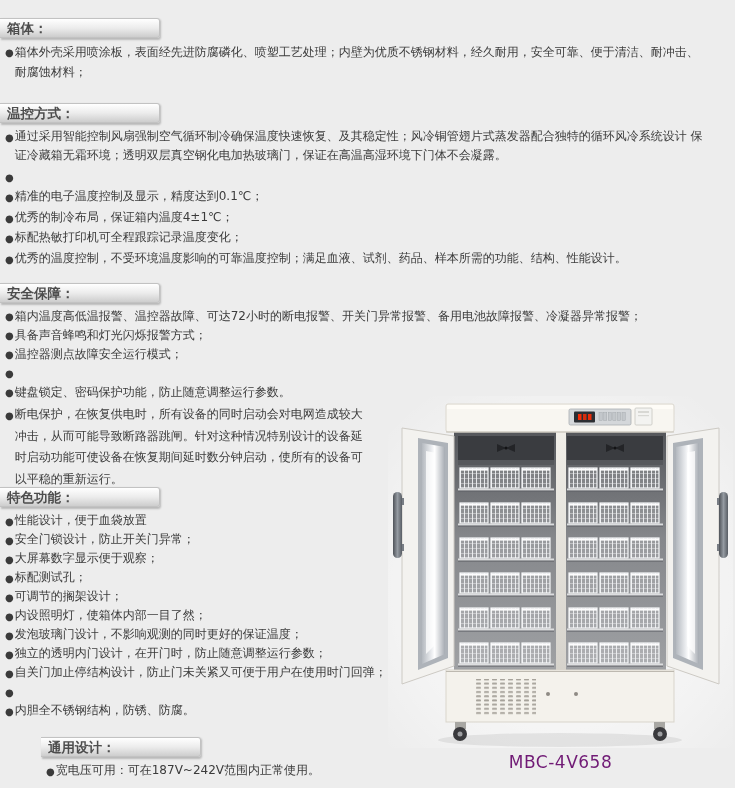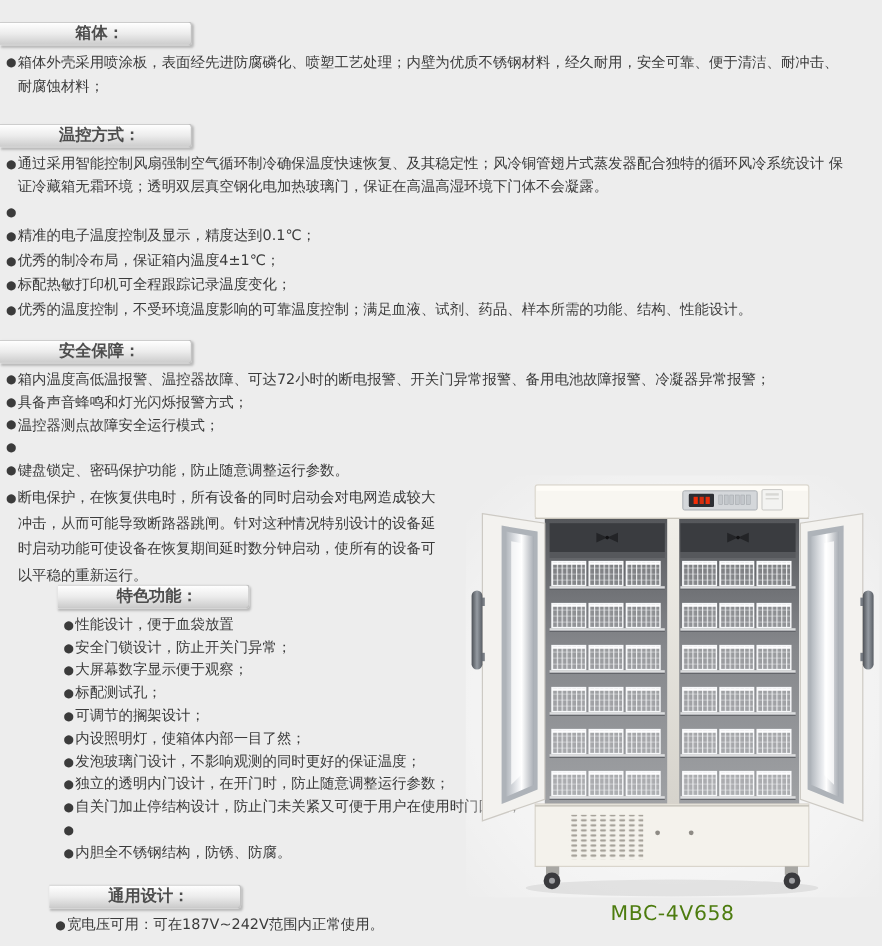--- a/index.html
+++ b/index.html
@@ -9,42 +9,42 @@
     font-family:"DejaVu Sans",sans-serif;
     color:#3b3b3b;
   }
   .section{position:absolute;left:0;}
   .sec-header{
     width:160px;height:20px;box-sizing:border-box;
     background:linear-gradient(#ffffff,#ececec 50%,#cdcdcd);
     border:1px solid #c2c2c2;border-left:none;border-radius:0 3px 3px 0;
     box-shadow:1px 1.5px 2px rgba(0,0,0,0.22);
     padding-left:7px;
-    font-size:13.5px;font-weight:bold;color:#4d4d4d;line-height:18px;text-align:center;
+    font-size:13.5px;font-weight:bold;color:#4d4d4d;line-height:18px;
   }
   ul.bullets{list-style:none;margin:4px 0 0 0;padding:0 0 0 5px;width:700px;}
   ul.bullets li{display:flex;align-items:flex-start;font-size:12px;color:#3b3b3b;}
   ul.bullets .dot{flex:0 0 auto;font-size:10px;margin-right:1px;transform:translateY(1px);}
   #sec1 li{line-height:20px;}
   #sec2 li{line-height:19px;margin-bottom:1.5px;}
   #sec3 li{line-height:18px;margin-bottom:1px;}
   #sec3 li.long{width:368px;line-height:21.5px;margin-top:3px;}
   #sec4 ul.bullets{width:382px;}
   #sec4 li{line-height:19px;}
   #sec5 ul.bullets{width:390px;}
   #sec5 li{line-height:19px;}
   #sec1{top:18px;}
   #sec2{top:103px;}
   #sec3{top:283px;}
-  #sec4{top:487px;padding-left:48px;}
+  #sec4{top:487px;}
   #sec5{top:737px;padding-left:41px;}
   #figure{position:absolute;left:388px;top:396px;width:345px;height:352px;}
   #model-label{
     position:absolute;left:388px;top:752px;width:345px;text-align:center;
-    font-size:17px;color:#4d7c0f;letter-spacing:0.5px;
+    font-size:17px;color:#701a75;letter-spacing:0.5px;
   }
 </style>
 </head>
 <body>
 
 <div class="section" id="sec1">
   <div class="sec-header">箱体：</div>
   <ul class="bullets">
     <li>
         <span class="dot">●</span>

